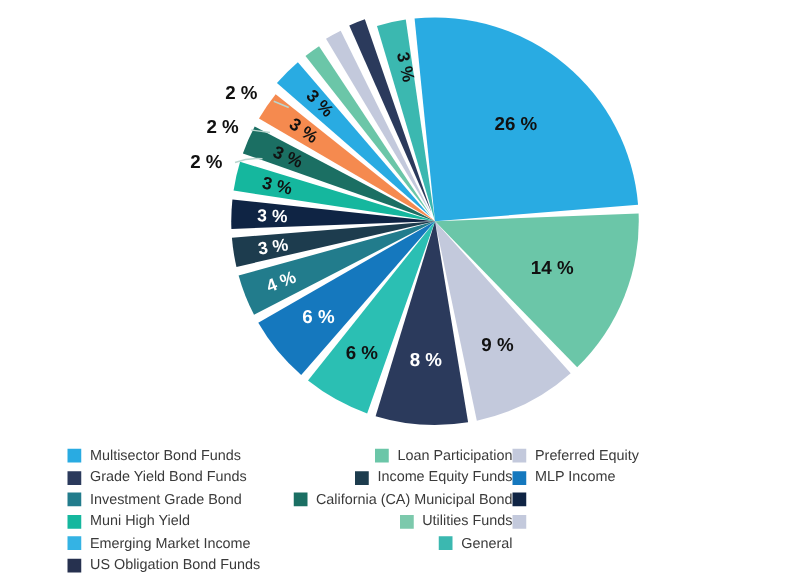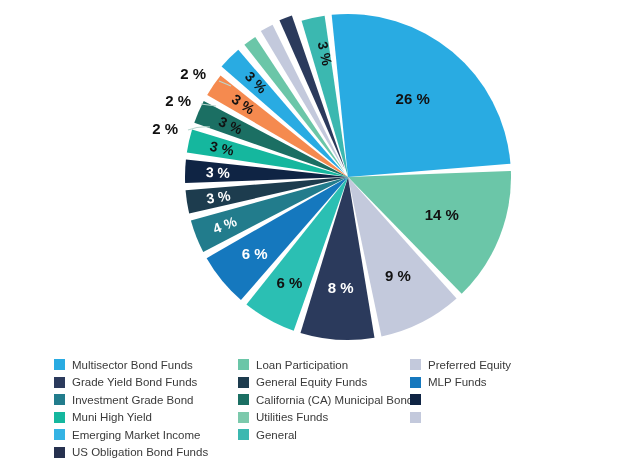--- a/index.html
+++ b/index.html
@@ -57,21 +57,21 @@
     display: flex;
     flex-direction: row;
     padding-left: 54px;
     box-sizing: border-box;
   }
   .legend-col {
     display: flex;
     flex-direction: column;
   }
   .legend-col.col1 { width: 184px; }
-  .legend-col.col2 { width: 172px; }
+  .legend-col.col2 { width: 172px; align-items: flex-end; }
   .legend-col.col3 { width: 200px; }
   .legend-item {
     display: flex;
     flex-direction: row;
     align-items: center;
     height: 17.5px;
   }
   .legend-swatch {
     width: 11px;
     height: 11px;
@@ -168,21 +168,21 @@
           <span class="legend-text">US Obligation Bond Funds</span>
         </div>
       </div>
     <div class="legend-col col2">
         <div class="legend-item">
           <span class="legend-swatch" style="background: rgb(107, 198, 168);"></span>
           <span class="legend-text">Loan Participation</span>
         </div>
         <div class="legend-item">
           <span class="legend-swatch" style="background: rgb(29, 60, 78);"></span>
-          <span class="legend-text">General Equity Funds</span>
+          <span class="legend-text">Income Equity Funds</span>
         </div>
         <div class="legend-item">
           <span class="legend-swatch" style="background: rgb(27, 111, 99);"></span>
           <span class="legend-text">California (CA) Municipal Bond</span>
         </div>
         <div class="legend-item">
           <span class="legend-swatch" style="background: rgb(124, 201, 172);"></span>
           <span class="legend-text">Utilities Funds</span>
         </div>
         <div class="legend-item">
@@ -190,21 +190,21 @@
           <span class="legend-text">General</span>
         </div>
       </div>
     <div class="legend-col col3">
         <div class="legend-item">
           <span class="legend-swatch" style="background: rgb(195, 201, 220);"></span>
           <span class="legend-text">Preferred Equity</span>
         </div>
         <div class="legend-item">
           <span class="legend-swatch" style="background: rgb(21, 120, 190);"></span>
-          <span class="legend-text">MLP Funds</span>
+          <span class="legend-text">MLP Income</span>
         </div>
         <div class="legend-item">
           <span class="legend-swatch" style="background: rgb(15, 36, 68);"></span>
         </div>
         <div class="legend-item">
           <span class="legend-swatch" style="background: rgb(195, 201, 220);"></span>
         </div>
       </div>
   </div>
 

